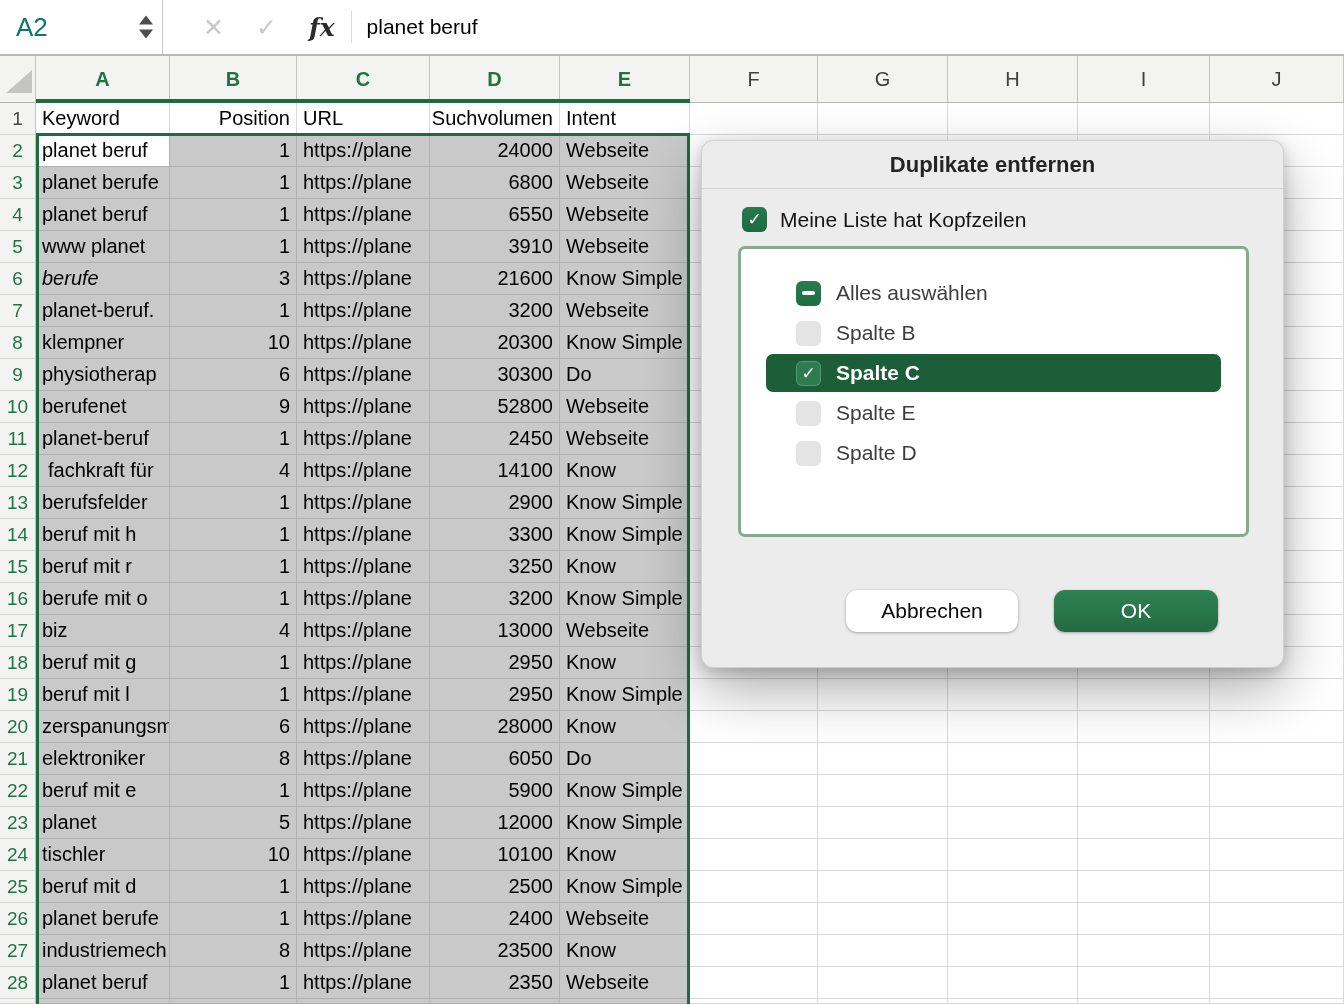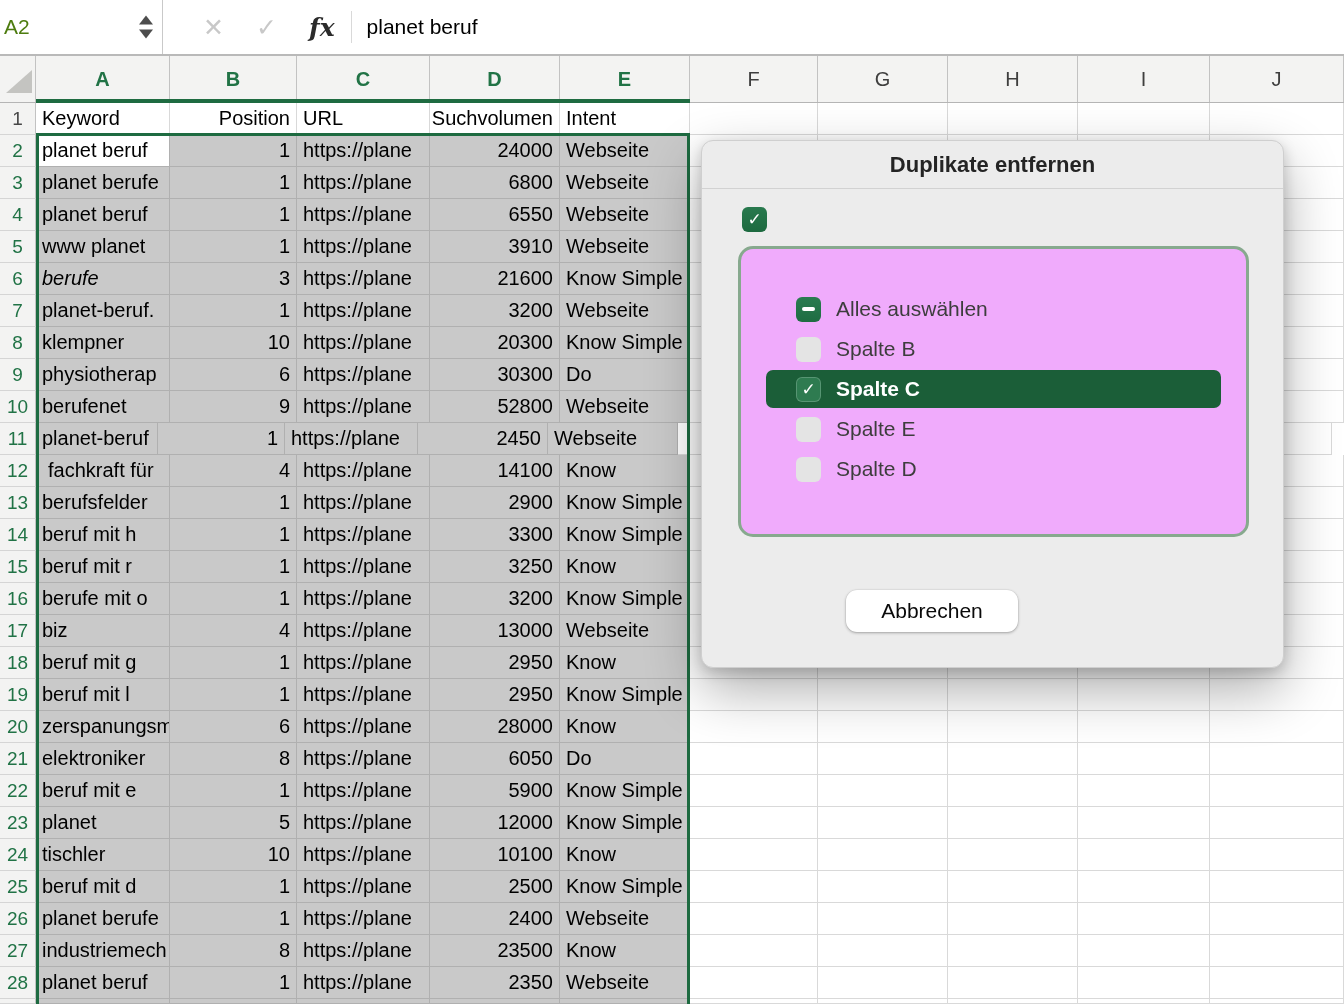--- a/index.html
+++ b/index.html
@@ -9,21 +9,21 @@
     font-family:"Liberation Sans","DejaVu Sans",sans-serif;
     -webkit-font-smoothing:antialiased;
   }
   
   .formula-bar{
     position:absolute;top:0;left:0;width:1344px;height:56px;background:#ffffff;
     border-bottom:2px solid #b9b9b9;box-sizing:border-box;display:flex;align-items:center;
   }
   .name-box{width:163px;height:100%;position:relative;border-right:1px solid #c9c9c9;
     display:flex;align-items:center;box-sizing:border-box;}
-  .name-box .ref{margin-left:4px;font-size:21px;color:#4d7c0f;}
+  .name-box .ref{margin-left:16px;font-size:26px;color:#0f766e;}
   .spinner{position:absolute;right:9px;top:50%;transform:translateY(-50%);
     display:flex;flex-direction:column;gap:5px;align-items:center;}
   .spin-up{width:0;height:0;border-left:7px solid transparent;border-right:7px solid transparent;border-bottom:9px solid #4d4d4d;}
   .spin-down{width:0;height:0;border-left:7px solid transparent;border-right:7px solid transparent;border-top:9px solid #4d4d4d;}
   .fb-icon{color:#c8c8c8;font-size:25px;font-weight:bold;line-height:1;}
   .fb-icon.cancel{margin-left:40px;}
   .fb-icon.confirm{margin-left:32px;}
   .fx{margin-left:32px;font-family:"DejaVu Serif","Liberation Serif",serif;font-style:italic;
     font-weight:600;font-size:25px;color:#2b2b2b;}
   .fb-sep{width:1px;height:32px;background:#d9d9d9;margin-left:16px;}
@@ -68,22 +68,22 @@
   .headers-row{position:absolute;left:40px;top:66px;display:flex;align-items:center;gap:13px;}
   .cb{width:25px;height:25px;border-radius:6px;flex:none;box-sizing:border-box;
     display:flex;align-items:center;justify-content:center;}
   .cb.green{background:linear-gradient(#28794d,#1d6a40);color:#fff;font-size:17px;font-weight:bold;}
   .cb.empty{background:#e4e4e4;}
   .cb.indeterminate{background:linear-gradient(#2a7c50,#1e6c42);}
   .cb.indeterminate::after{content:"";width:13px;height:4px;border-radius:2px;background:#fff;}
   .cb.checked-dark{background:#2e7b50;box-shadow:inset 0 0 0 1px rgba(255,255,255,.2);
     color:#fff;font-size:17px;font-weight:bold;}
   .headers-label{font-size:21px;color:#141414;}
-  .listbox{position:absolute;left:36px;top:105px;width:511px;height:291px;background:#f0abfc;
-    border:3px solid #87a98e;border-radius:15px;box-sizing:border-box;padding-top:40px;}
+  .listbox{position:absolute;left:36px;top:105px;width:511px;height:291px;background:#ffffff;
+    border:3px solid #87a98e;border-radius:7px;box-sizing:border-box;padding-top:24px;}
   .list-item{height:40px;display:flex;align-items:center;gap:15px;
     padding-left:55px;font-size:21px;color:#3d3d3d;box-sizing:border-box;}
   .list-item.highlight{background:#1b5e38;border-radius:7px;margin:1px 25px;height:38px;
     padding-left:30px;color:#fff;font-weight:600;}
   .btn{position:absolute;top:449px;height:42px;border:none;border-radius:11px;
     font-family:inherit;font-size:21px;display:flex;align-items:center;justify-content:center;
     cursor:default;}
   .btn.cancel{left:144px;width:172px;background:#ffffff;color:#0a0a0a;
     box-shadow:0 1px 3px rgba(0,0,0,.3),0 0 0 0.5px rgba(0,0,0,.06);}
   .btn.ok{left:352px;width:164px;background:linear-gradient(#2f8154,#236b42);color:#ffffff;
@@ -251,21 +251,21 @@
         <div class="cell num sel" style="width: 130px;">52800</div>
         <div class="cell sel" style="width: 130px;">Webseite</div>
         <div class="cell" style="width: 128px;"></div>
         <div class="cell" style="width: 130px;"></div>
         <div class="cell" style="width: 130px;"></div>
         <div class="cell" style="width: 132px;"></div>
         <div class="cell" style="width: 134px;"></div>
       </div>
       <div class="grid-row">
         <div class="row-num">11</div>
-        <div class="cell sel" style="width: 122px;">planet-beruf</div>
+        <div class="cell sel" style="width: 134px;">planet-beruf</div>
         <div class="cell num sel" style="width: 127px;">1</div>
         <div class="cell sel" style="width: 133px;">https://plane</div>
         <div class="cell num sel" style="width: 130px;">2450</div>
         <div class="cell sel" style="width: 130px;">Webseite</div>
         <div class="cell" style="width: 128px;"></div>
         <div class="cell" style="width: 130px;"></div>
         <div class="cell" style="width: 130px;"></div>
         <div class="cell" style="width: 132px;"></div>
         <div class="cell" style="width: 134px;"></div>
       </div>
@@ -507,20 +507,21 @@
   <div class="ov" id="ov-col-underline"></div>
   <div class="ov" id="ov-sel-top"></div>
   <div class="ov" id="ov-sel-left"></div>
   <div class="ov" id="ov-sel-right"></div>
 </div>
 
 <div class="dialog">
   <div class="dialog-title-bar">Duplikate entfernen</div>
   <div class="headers-row">
     <span class="cb green">✓</span>
+    <span class="headers-label">Meine Liste hat Kopfzeilen</span>
   </div>
   <div class="listbox">
 
   <div class="list-item">
         <span class="cb indeterminate"></span>
         <span>Alles auswählen</span>
       </div>
       <div class="list-item">
         <span class="cb empty"></span>
         <span>Spalte B</span>
@@ -532,13 +533,14 @@
       <div class="list-item">
         <span class="cb empty"></span>
         <span>Spalte E</span>
       </div>
       <div class="list-item">
         <span class="cb empty"></span>
         <span>Spalte D</span>
       </div>
     </div>
   <button class="btn cancel">Abbrechen</button>
+  <button class="btn ok">OK</button>
 </div>
 
 </body></html>

